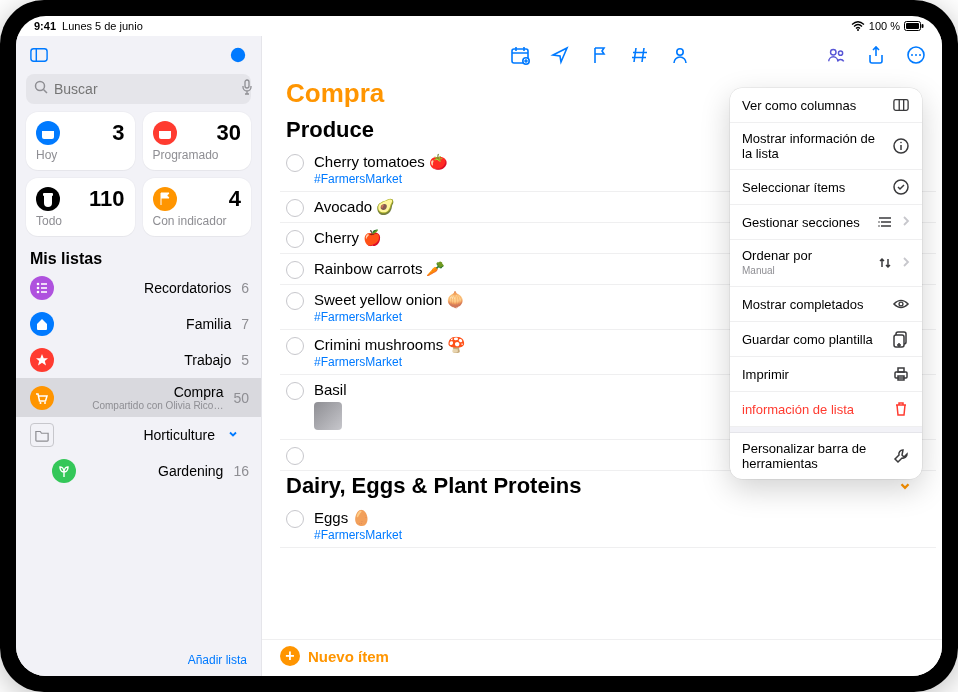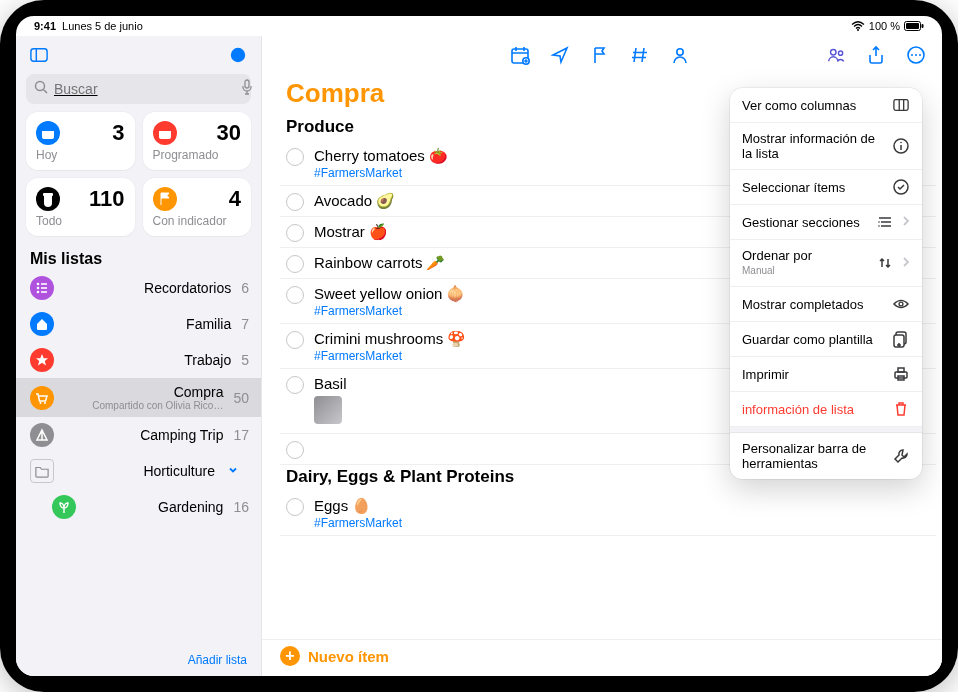--- a/index.html
+++ b/index.html
@@ -15,21 +15,21 @@
     width: 958px; height: 692px;
     background: #000;
     border-radius: 44px;
     padding: 16px;
     position: relative;
     box-shadow: 0 6px 30px rgba(0,0,0,.25);
   }
   .screen {
     width: 100%; height: 100%;
     background: #fff;
-    border-radius: 18px;
+    border-radius: 30px;
     overflow: hidden;
     display: flex;
     flex-direction: column;
     position: relative;
   }
   
   .statusbar {
     height: 20px;
     display: flex;
     align-items: center;
@@ -62,21 +62,21 @@
   .sys-icon { width:26px; height:26px; display:flex; align-items:center; justify-content:center; color:#007aff; border-radius:6px;}
   .sys-icon svg { width:18px; height:18px; stroke:#007aff; fill:none; stroke-width:1.6; }
   .sys-icon.ellipsis svg circle { fill:#007aff; stroke:none; }
   .search {
     margin: 0 10px 8px 10px;
     background:#e5e5ea; border-radius:8px; height:30px;
     display:flex; align-items:center; padding:0 8px; gap:6px;
     color:#8e8e93;
   }
   .search input {
-    flex:1; border:0; background:transparent; outline:none; font-size:14px; color:#000;text-decoration:underline;
+    flex:1; border:0; background:transparent; outline:none; font-size:14px; color:#000;
   }
   .smart-grid {
     display:grid; grid-template-columns: 1fr 1fr; gap:8px;
     padding: 0 10px 8px 10px;
   }
   .smart-card {
     background:#fff; border-radius:12px; padding:8px 10px;
     display:flex; flex-direction:column; gap:2px;
     box-shadow: 0 0 0 1px rgba(0,0,0,.02), 0 1px 1px rgba(0,0,0,.03);
   }
@@ -118,21 +118,21 @@
     height:38px; display:flex; align-items:center; gap:16px; padding: 0 14px;
   }
   .content-toolbar .spacer { flex:1; }
   .tb-icon { width:24px;height:24px; display:flex; align-items:center; justify-content:center; color:#007aff;}
   .tb-icon svg { width:20px; height:20px; fill:none; stroke:#007aff; stroke-width:1.6; }
   .tb-icon.purple svg { stroke:#5856d6; }
   .content-title {
     padding: 4px 24px 6px; font-size:26px; font-weight:700;
   }
   .section-title {
-    padding: 2px 24px 4px; font-size:17px; font-weight:700; color:#000;
+    padding: 2px 24px 4px; font-size:22px; font-weight:700; color:#000;
     display:flex; align-items:center;
   }
   .section-title .chev { margin-left:auto; margin-right:6px; color:#ff9500; }
   .reminders { padding: 0 6px 0 18px; }
   .reminder {
     display:flex; align-items:flex-start; gap:10px; padding:5px 6px 5px 6px;
     border-bottom:1px solid #efeff0;
   }
   .reminder.empty { border-bottom:1px solid #efeff0; min-height:28px;}
   .check {
@@ -350,33 +350,20 @@
                 </svg>
               </span>
     <div class="list-text">
       <div class="list-name">Compra</div>
       <div class="list-sub">Compartido con Olivia Rico…</div>
     </div>
 
     <span class="list-count">50</span>
             </div>
             <div class="list-row">
-    <span class="list-icon" style="background:#8e8e93;">
-                <svg viewBox="0 0 14 14">
-                  <path d="M7 2 L12 12 H2 Z M7 2 v10" fill="none" stroke="#fff" stroke-width="1.5"></path>
-                </svg>
-              </span>
-    <div class="list-text">
-      <div class="list-name">Camping Trip</div>
-
-    </div>
-
-    <span class="list-count">17</span>
-            </div>
-            <div class="list-row">
     <span class="list-icon" style="background:transparent;border:1.4px solid #c7c7cc;border-radius:4px;">
                 <svg viewBox="0 0 16 14">
                   <path d="M1 3 h5 l1.5 2 H15 v8 a1 1 0 0 1 -1 1 H2 a1 1 0 0 1 -1 -1 z" fill="none" stroke="#8e8e93" stroke-width="1.4"></path>
                 </svg>
               </span>
     <div class="list-text">
       <div class="list-name">Horticulture</div>
 
     </div>
     <span class="disclosure"><svg width="12" height="12" viewBox="0 0 12 12">
@@ -484,21 +471,21 @@
               <div class="reminder">
       <span class="check"></span>
       <div class="rem-body">
         <div class="rem-title">Avocado 🥑</div>
 
       </div>
               </div>
               <div class="reminder">
       <span class="check"></span>
       <div class="rem-body">
-        <div class="rem-title">Mostrar 🍎</div>
+        <div class="rem-title">Cherry 🍎</div>
 
       </div>
               </div>
               <div class="reminder">
       <span class="check"></span>
       <div class="rem-body">
         <div class="rem-title">Rainbow carrots 🥕</div>
 
       </div>
               </div>

